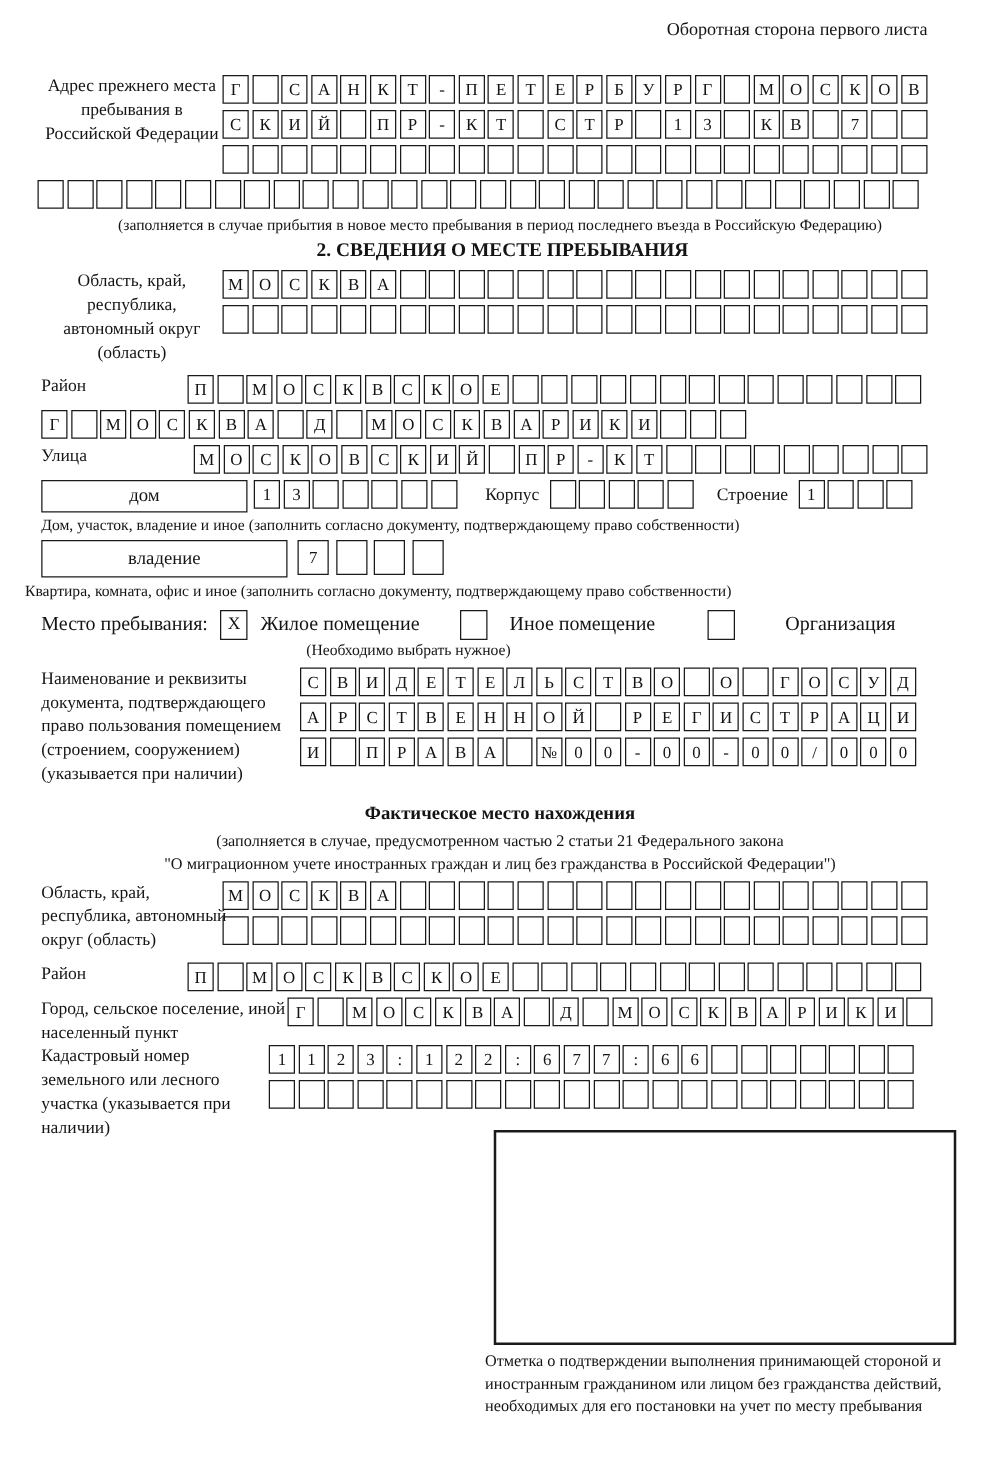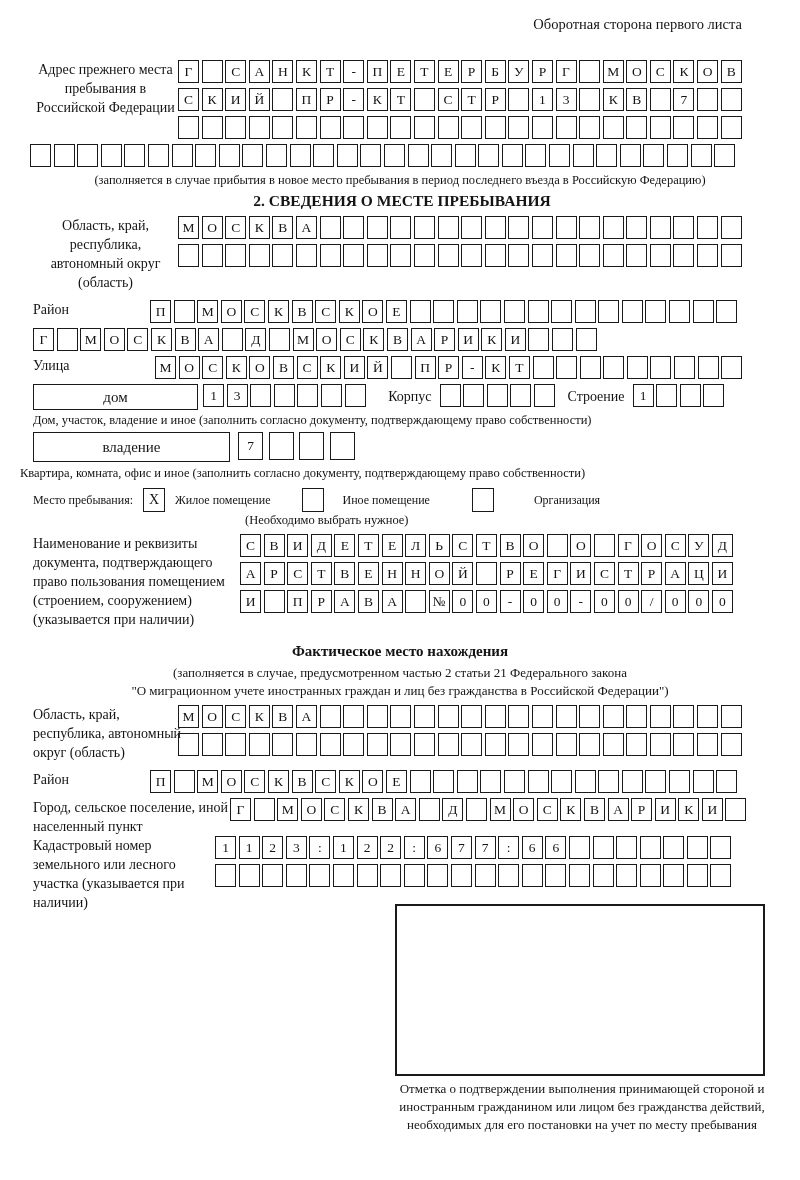--- a/index.html
+++ b/index.html
@@ -49,30 +49,30 @@
   .apt-box{width:197px;height:30px;margin-right:8px;}
 
   .inline-lbl{font-size:14px;line-height:26px;flex:none;}
 
   .checkbox{
     flex:none;width:22px;height:24px;box-sizing:border-box;
     border:1.6px solid #1a1a1a;
     display:flex;align-items:center;justify-content:center;
     font-size:14px;
   }
-  .opt-label{font-size:12px;line-height:24px;flex:none;}
+  .opt-label{font-size:16px;line-height:24px;flex:none;}
 
   .note-lines{font-size:13px;line-height:17.5px;text-align:center;}
 
   .stamp-box{
     margin-left:395px;width:370px;height:172px;
     border:2px solid #1a1a1a;box-sizing:border-box;margin-top:6px;
   }
   .stamp-caption{
-    margin-left:388px;width:388px;text-align:center;
+    margin-left:388px;width:388px;
     font-size:13px;line-height:18px;margin-top:4px;
   }
 
   .mb2{margin-bottom:2px;}
   .mt4{margin-top:4px;}
   .cad-block{height:62px;overflow:visible;}
 </style>
 </head>
 <body>
 
@@ -360,21 +360,21 @@
         <span class="cell"></span>
       </div>
     <div class="inline-lbl" style="margin-left:20px;margin-right:8px;">Корпус</div>
     <div class="cellrow">
         <span class="cell"></span>
         <span class="cell"></span>
         <span class="cell"></span>
         <span class="cell"></span>
         <span class="cell"></span>
       </div>
-    <div class="inline-lbl" style="margin-left:10px;margin-right:8px;">Строение</div>
+    <div class="inline-lbl" style="margin-left:16px;margin-right:8px;">Строение</div>
     <div class="cellrow">
         <span class="cell">1</span>
         <span class="cell"></span>
         <span class="cell"></span>
         <span class="cell"></span>
       </div>
   </div>
   <div class="caption" style="margin-left:33px;">Дом, участок, владение и иное (заполнить согласно документу, подтверждающему право собственности)</div>
 
   <div class="row mt4">

